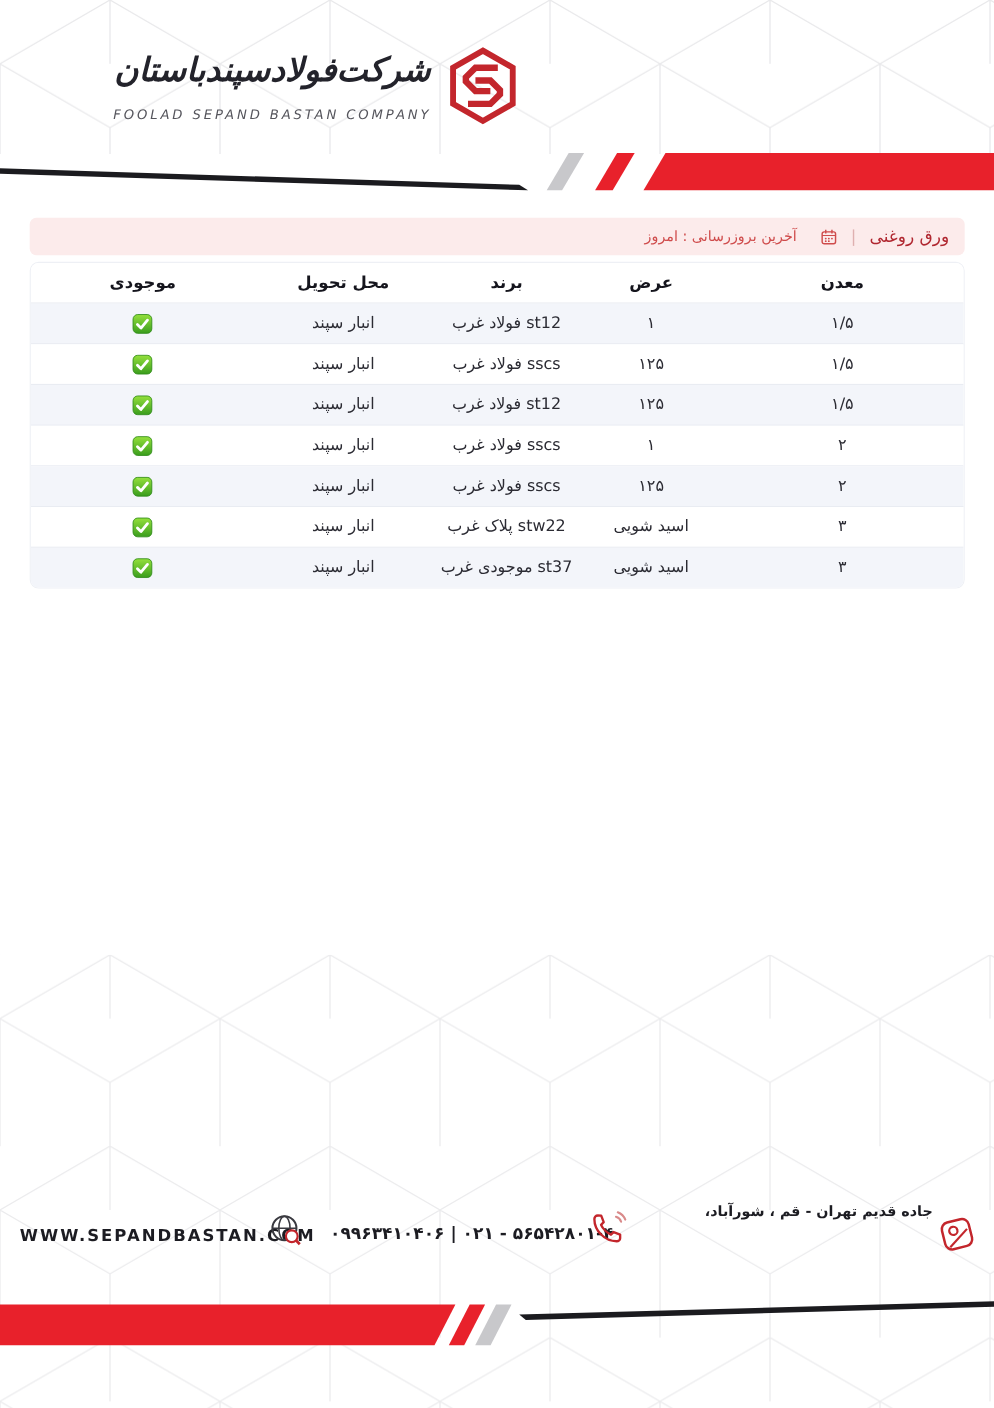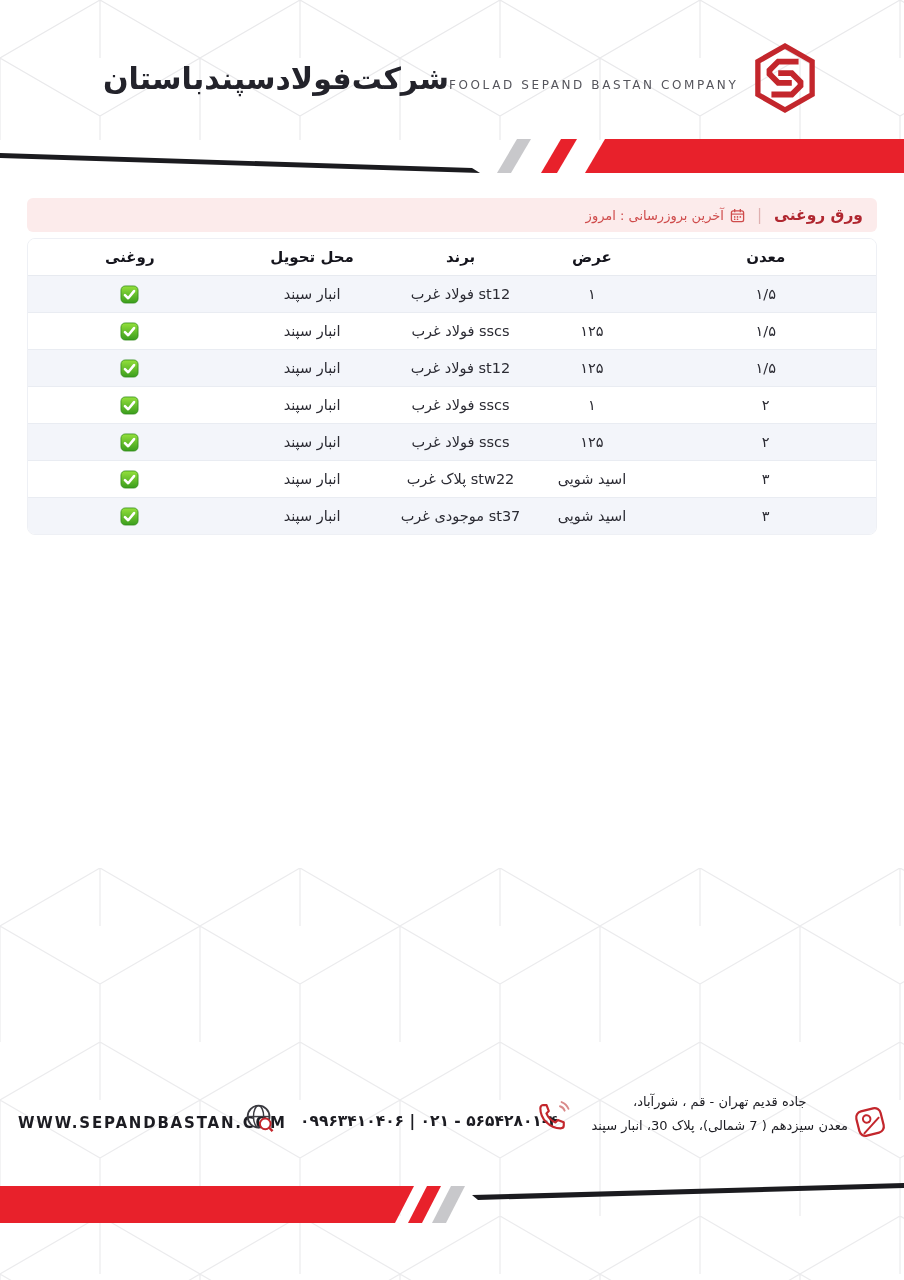--- a/index.html
+++ b/index.html
@@ -7,37 +7,37 @@
     width:904px;height:1280px;position:relative;overflow:hidden;
     background:#ffffff;
     font-family:"DejaVu Sans", sans-serif;
   }
   
   .hex-pattern{position:absolute;left:0;z-index:0;pointer-events:none;}
   .hex-top{top:0;}
   .hex-bottom{top:868px;}
   
   .logo-group{position:absolute;left:103px;top:42px;z-index:2;display:flex;align-items:center;gap:16px;}
-  .logo-texts{display:flex;align-items:center;}
+  .logo-texts{display:flex;flex-direction:column;align-items:center;font-style:italic;}
   .logo-fa{font-size:30px;font-weight:bold;color:#23232b;letter-spacing:0;line-height:1.3;direction:rtl;}
   .logo-en{font-size:12px;color:#55555c;letter-spacing:2.6px;margin-top:13px;white-space:nowrap;}
   
   .band{position:absolute;left:0;z-index:1;pointer-events:none;}
   .band-top{top:130px;}
   .band-bottom{top:1178px;}
   
   .sheet{position:absolute;left:27px;top:198px;width:850px;z-index:2;}
   .titlebar{
     height:34px;background:#fcebeb;border-radius:6px;
     display:flex;align-items:center;direction:rtl;
     padding:0 14px;box-sizing:border-box;gap:9px;
   }
-  .product-title{font-weight:bold;color:#b02730;font-size:15.5px;}
+  .product-title{font-weight:normal;color:#b02730;font-size:15.5px;}
   .title-sep{color:#dfb0b0;font-size:15px;margin:0 3px;}
-  .update-wrap{display:flex;align-items:center;gap:6px;color:#cf4b4b;font-size:13px;}
+  .update-wrap{display:flex;align-items:center;gap:22px;color:#cf4b4b;font-size:13px;}
   .table-card{
     margin-top:6px;background:#ffffff;border-radius:8px;overflow:hidden;
     border:1px solid #eef0f5;direction:rtl;
   }
   .thead{display:flex;height:36px;align-items:center;background:#fff;
     font-weight:bold;font-size:15px;color:#15151d;border-bottom:1px solid #e7eaf0;}
   .row{display:flex;height:36px;align-items:center;background:#fff;
     font-size:14.5px;color:#2b2b33;border-bottom:1px solid #e9ecf2;}
   .row:last-child{border-bottom:none;}
   .row.alt{background:#f3f5fa;}
@@ -50,22 +50,22 @@
   .brand-ltr{direction:ltr;unicode-bidi:isolate;}
   .check-wrap{display:inline-block;vertical-align:middle;line-height:0;}
   
   .footer{position:absolute;left:0;top:1086px;width:904px;height:76px;z-index:2;}
   .site{position:absolute;left:18px;top:28px;font-size:15px;font-weight:bold;
     color:#1c1c22;letter-spacing:1.8px;white-space:nowrap;}
   .globe{position:absolute;left:244px;top:16px;}
   .phones{position:absolute;left:300px;top:26px;font-size:15.5px;font-weight:bold;
     color:#1c1c22;direction:ltr;white-space:nowrap;}
   .phone-ic{position:absolute;left:534px;top:12px;}
-  .address{position:absolute;right:56px;top:4px;text-align:center;direction:rtl;
-    font-size:13px;font-weight:normal;color:#1c1c22;line-height:1.85;}
+  .address{position:absolute;right:56px;top:4px;text-align:right;direction:rtl;
+    font-size:13px;font-weight:bold;color:#1c1c22;line-height:1.85;}
   .map-ic{position:absolute;right:14px;top:16px;}
 </style>
 </head>
 <body>
 
 <svg class="hex-pattern hex-top" width="904" height="140">
   <defs>
     <pattern id="cubes" width="100" height="87" patternUnits="userSpaceOnUse" patternTransform="scale(2)">
       <path d="M50,0 L0,29 M50,0 L100,29 M0,29 L50,58 M100,29 L50,58 M0,29 L0,87 M100,29 L100,87 M50,58 L50,87 M50,0 L50,29" stroke="#e9e9eb" stroke-width="0.6" fill="none"></path>
     </pattern>
@@ -120,21 +120,21 @@
       <span>آخرین بروزرسانی : امروز</span>
     </span>
   </div>
 
   <div class="table-card">
     <div class="thead">
       <div class="cell c-thickness">معدن</div>
       <div class="cell c-width">عرض</div>
       <div class="cell c-brand">برند</div>
       <div class="cell c-delivery">محل تحویل</div>
-      <div class="cell c-stock">روغنی</div>
+      <div class="cell c-stock">موجودی</div>
     </div>
     <div>
         <div class="row alt">
     <div class="cell c-thickness">۱/۵</div>
     <div class="cell c-width">۱</div>
     <div class="cell c-brand"><span class="brand-ltr" dir="ltr">فولاد غرب st12</span></div>
     <div class="cell c-delivery">انبار سپند</div>
     <div class="cell c-stock">
       <span class="check-wrap">
         <svg width="19" height="19" viewBox="0 0 20 20">
@@ -293,21 +293,20 @@
   <span class="phone-ic" style="line-height:0;">
     <svg width="38" height="38" viewBox="0 0 30 30">
       <path d="M7.5 5.5 C6 5.5 5 6.6 5 8 C5 16.5 12.5 24 21 24 C22.4 24 23.5 23 23.5 21.8 V19.2 L18.8 17.4 L16.9 19.3 C14.1 18.1 10.9 14.9 9.8 12.2 L11.7 10.3 L9.9 5.6 Z" fill="none" stroke="#c3262c" stroke-width="1.7" stroke-linejoin="round"></path>
       <path d="M20.5 6.5 A5.5 5.5 0 0 1 24.2 10" fill="none" stroke="#d98a8a" stroke-width="1.5" stroke-linecap="round"></path>
       <path d="M21.8 3.2 A9.5 9.5 0 0 1 27.2 8.5" fill="none" stroke="#d98a8a" stroke-width="1.5" stroke-linecap="round"></path>
     </svg>
   </span>
 
   <div class="address">
     <div>جاده قدیم تهران - قم ، شورآباد،</div>
-    <div>معدن سیزدهم ( 7 شمالی)، پلاک 30، انبار سپند</div>
   </div>
 
   <span class="map-ic" style="line-height:0;">
     <svg width="40" height="40" viewBox="0 0 32 32">
       <g transform="rotate(-14 16 16)">
         <rect x="6" y="6" width="20" height="20" rx="5" fill="none" stroke="#c3262c" stroke-width="1.8"></rect>
         <circle cx="14" cy="13" r="3" fill="none" stroke="#c3262c" stroke-width="1.6"></circle>
         <line x1="9" y1="24" x2="24" y2="14" stroke="#c3262c" stroke-width="1.6"></line>
       </g>
     </svg>

